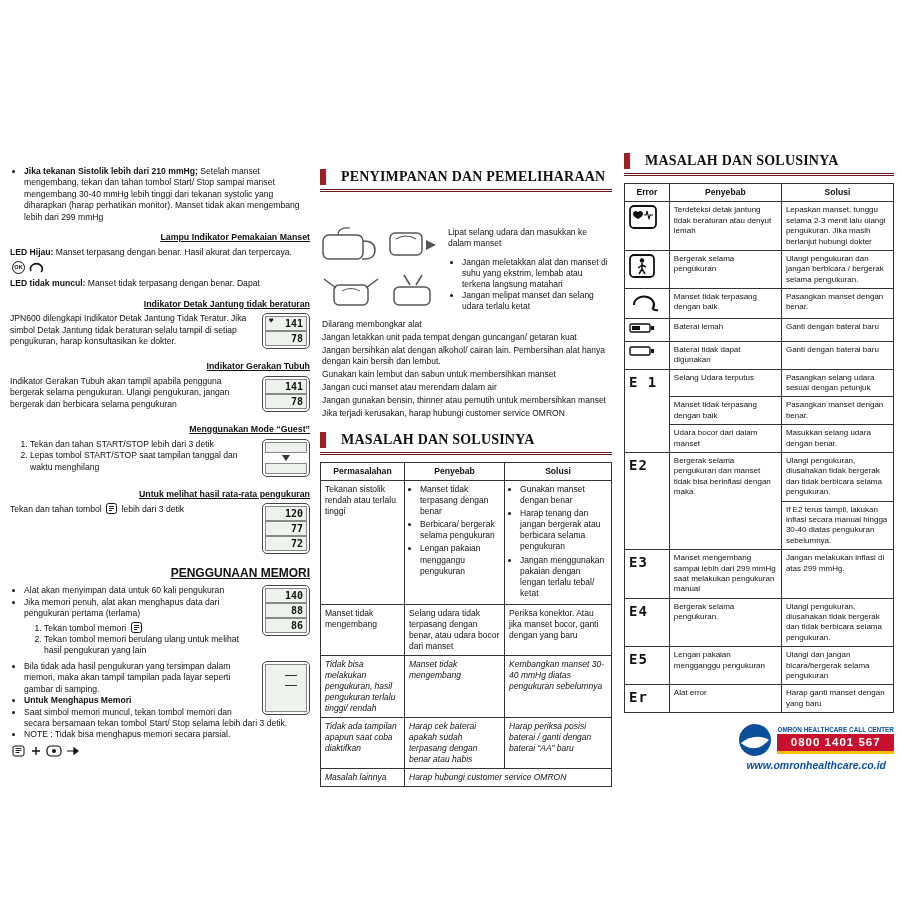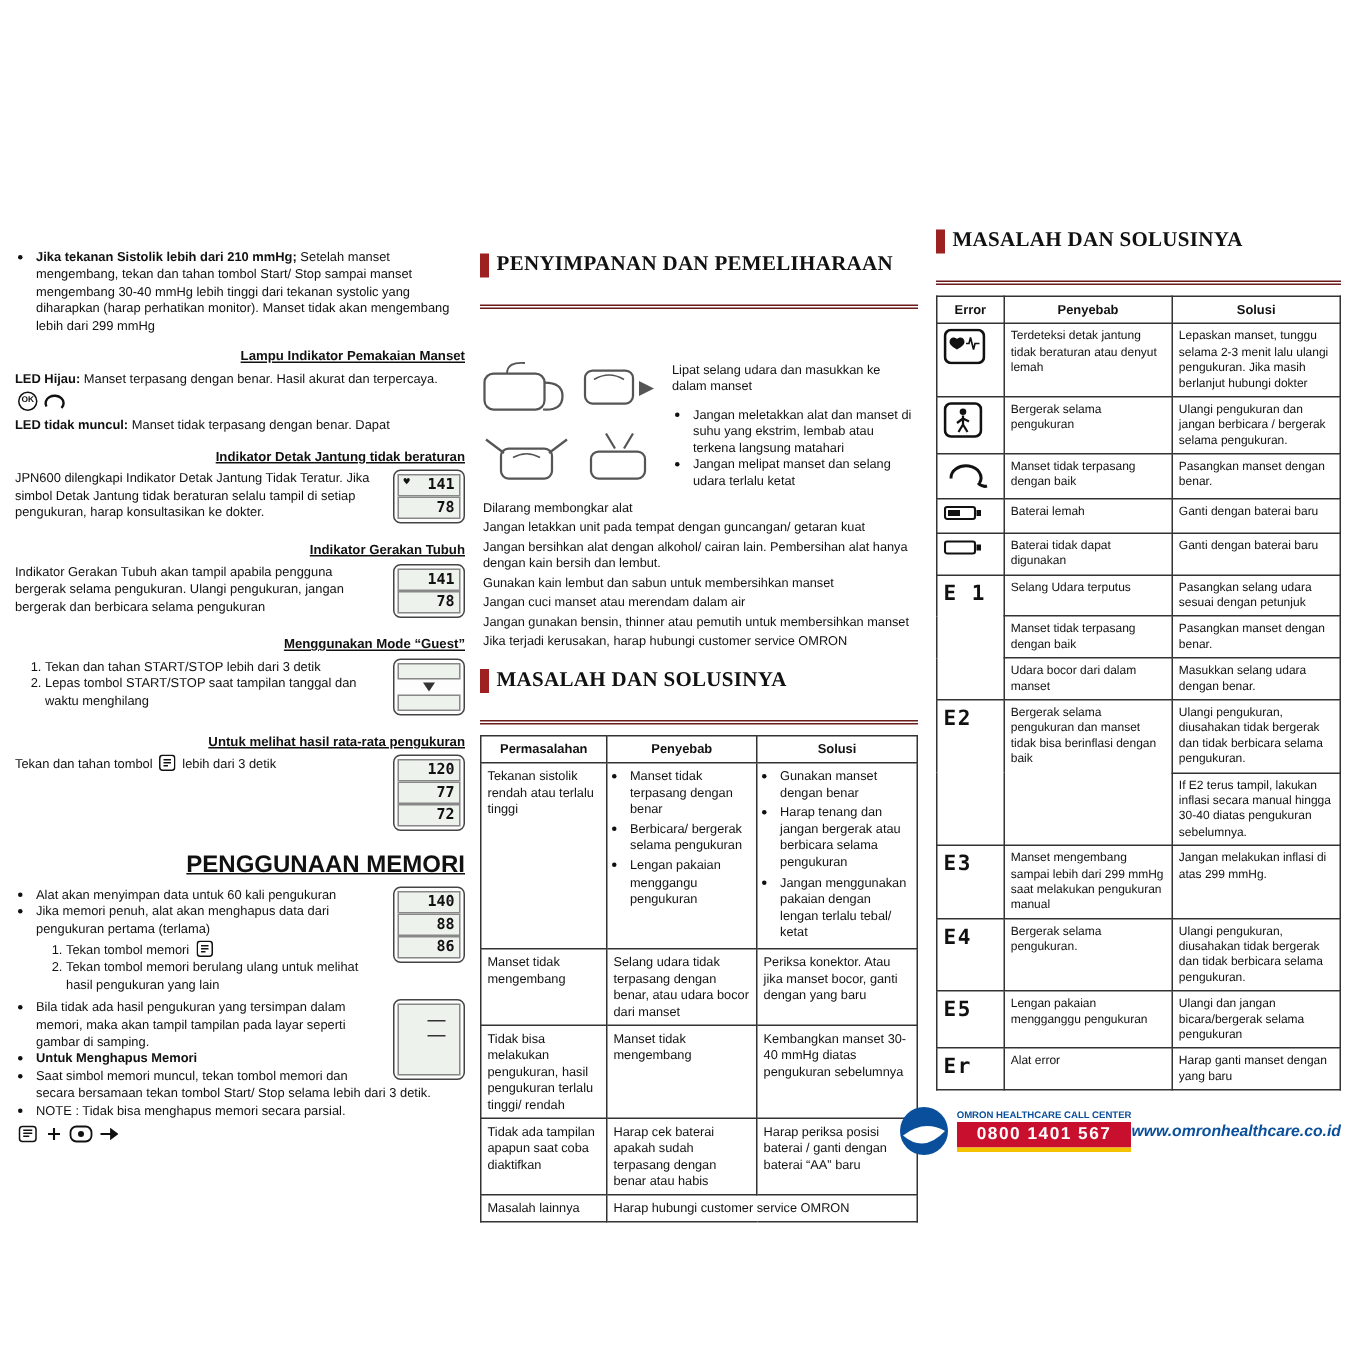--- a/index.html
+++ b/index.html
@@ -4,27 +4,27 @@
 <style>
   *{margin:0;padding:0;box-sizing:border-box;}
   html,body{background:#ffffff;}
   .page{position:relative;width:900px;height:900px;background:#fff;overflow:hidden;
         font-family:"Liberation Sans",sans-serif;color:#111;}
   .col{position:absolute;}
   .col.left{left:10px;top:164px;width:300px;font-size:8.6px;line-height:1.33;}
   .col.mid{left:320px;top:168px;width:292px;font-size:8.5px;line-height:1.3;}
   .col.right{left:624px;top:152px;width:270px;font-size:8px;line-height:1.3;}
 
-  .sechead{display:flex;align-items:center;gap:5px;border-bottom:3px double #6b1b1b;
-           padding-bottom:17px;margin-bottom:7px;}
+  .sechead{display:flex;align-items:center;gap:15px;border-bottom:3px double #6b1b1b;
+           padding-bottom:3px;margin-bottom:7px;}
   .redbar{width:6px;height:16px;background:#9d2121;flex:0 0 auto;}
   .sechead h2{font-family:"Liberation Serif",serif;font-size:14px;letter-spacing:.2px;white-space:nowrap;}
 
   .uh{font-size:8.8px;font-weight:700;text-decoration:underline;margin:9px 0 3px;text-align:right;}
-  .uh.big{font-size:16px;}
+  .uh.big{font-size:12px;}
   .para{margin:2px 0;}
   ul.disc{list-style:disc;margin:2px 0 2px 14px;}
   ol.num{margin:2px 0 2px 20px;}
   .intro{margin-bottom:8px;}
   .intro li{margin-bottom:3px;}
 
   .withlcd{margin:2px 0;}
   .withlcd:after{content:"";display:block;clear:both;}
   .lcd{float:right;width:48px;margin:0 0 3px 7px;border:1.5px solid #444;border-radius:5px;
        padding:2px;background:#fdfdfd;}
@@ -48,38 +48,38 @@
   .storage-right{flex:1;}
   .caption{margin:4px 0 8px;}
   .plain{list-style:none;margin:4px 0 0 2px;}
   .plain li{margin-bottom:2px;}
 
   .tbl{border-collapse:collapse;width:100%;}
   .tbl th,.tbl td{border:1px solid #333;padding:3px 4px;vertical-align:top;text-align:left;}
   .tbl th{text-align:center;font-weight:700;font-size:8.6px;}
   .tbl ul{list-style:disc;margin:0 0 0 11px;}
   .tbl ul li{margin-bottom:2px;}
-  .it td{}
+  .it td{font-style:italic;}
   .code{font-family:"DejaVu Sans Mono",monospace;font-weight:700;font-size:14px;letter-spacing:1px;
         vertical-align:top;}
   .ic{text-align:center;vertical-align:middle;width:40px;}
   .mid-tbl td:first-child{width:84px;}
   .rt td:first-child{width:40px;}
   .rt td:nth-child(2){width:100px;}
 
   .omron{margin-top:10px;display:flex;justify-content:flex-end;}
   .omron-inner{display:flex;align-items:center;gap:5px;}
   .globe{width:34px;height:34px;flex:0 0 auto;}
   .cc{display:flex;flex-direction:column;align-items:center;}
   .cc-label{color:#0a4f9c;font-weight:700;font-size:6.4px;white-space:nowrap;}
   .cc-phone{background:#c8102e;color:#fff;font-weight:700;font-size:11.5px;padding:1px 8px;
             letter-spacing:1px;align-self:stretch;text-align:center;}
   .cc-strip{height:3px;background:#f2c200;align-self:stretch;}
   .site{color:#0a4f9c;font-weight:700;font-style:italic;font-size:10.5px;margin-top:2px;}
-  .omron-col{display:flex;flex-direction:row;align-items:center;}
+  .omron-col{display:flex;flex-direction:column;align-items:center;}
 </style>
 </head>
 <body>
 
 <div class="page">
 
   <div class="col left">
 
     <ul class="disc intro">
       <li>
@@ -386,21 +386,21 @@
         <tr>
           <td>Manset tidak terpasang dengan baik</td>
           <td>Pasangkan manset dengan benar.</td>
         </tr>
         <tr>
           <td>Udara bocor dari dalam manset</td>
           <td>Masukkan selang udara dengan benar.</td>
         </tr>
         <tr>
           <td class="code" rowspan="2">E2</td>
-          <td rowspan="2">Bergerak selama pengukuran dan manset tidak bisa berinflasi dengan baik</td>
+          <td rowspan="2">Bergerak selama pengukuran dan manset tidak bisa berinflasi dengan maka</td>
           <td>Ulangi pengukuran, diusahakan tidak bergerak dan tidak berbicara selama pengukuran.</td>
         </tr>
         <tr>
           <td>If E2 terus tampil, lakukan inflasi secara manual hingga 30-40 diatas pengukuran sebelumnya.</td>
         </tr>
         <tr>
           <td class="code">E3</td>
           <td>Manset mengembang sampai lebih dari 299 mmHg saat melakukan pengukuran manual</td>
           <td>Jangan melakukan inflasi di atas 299 mmHg.</td>
         </tr>

